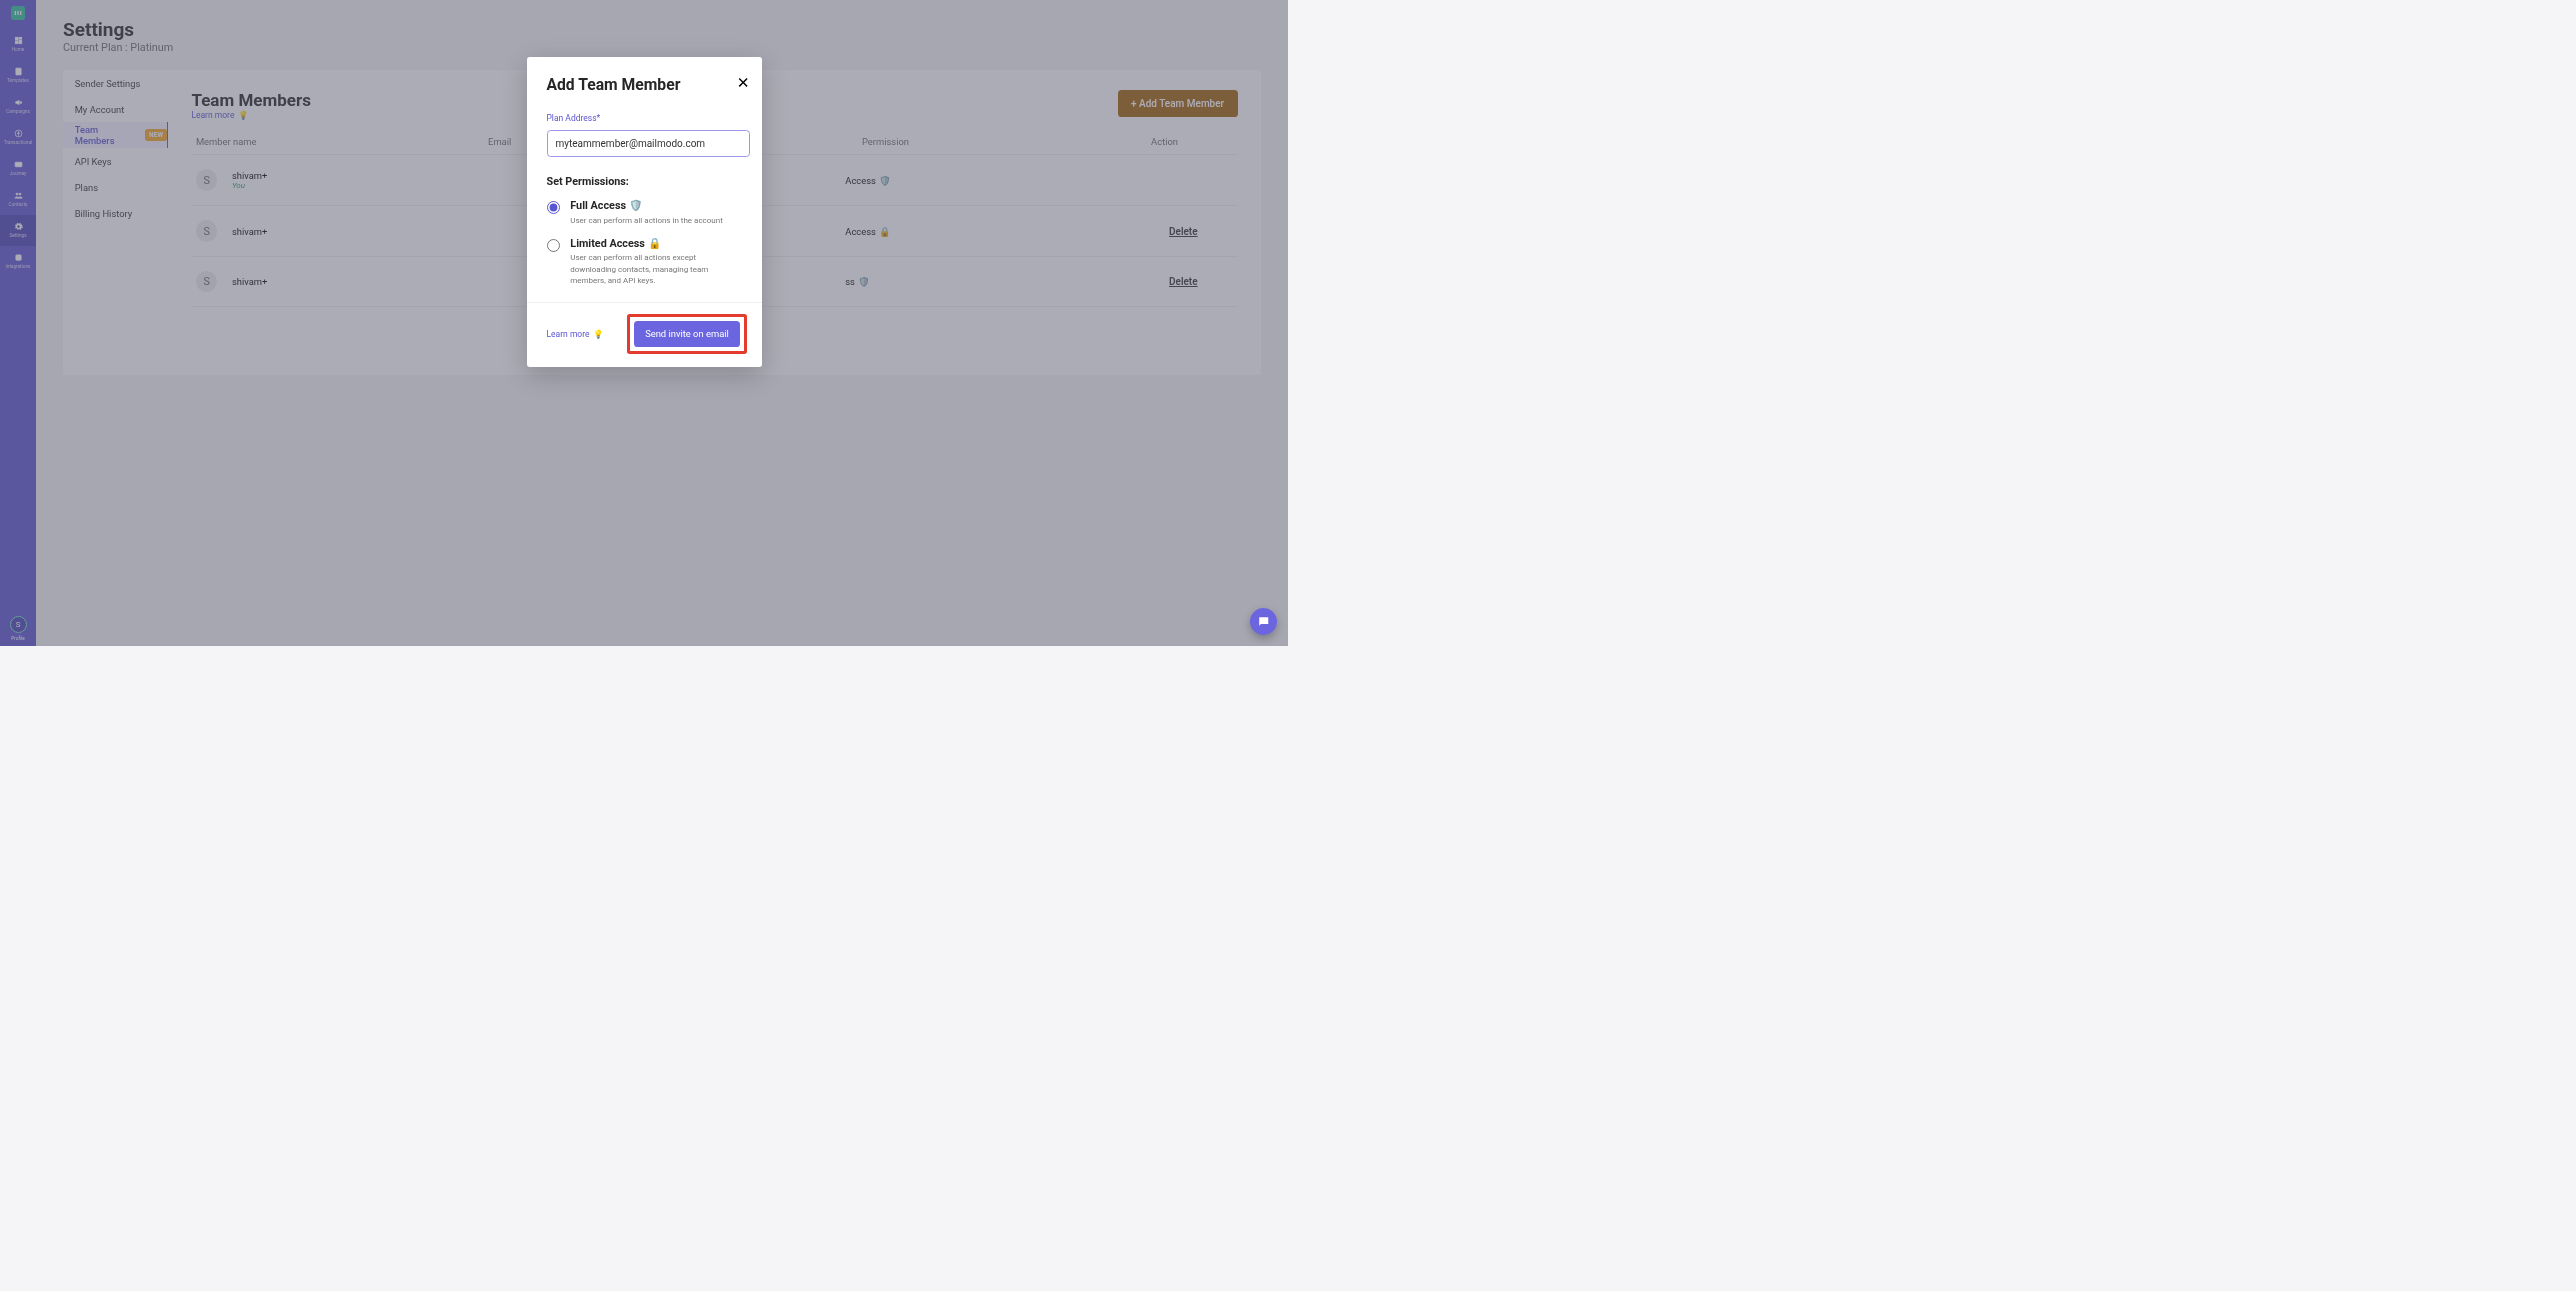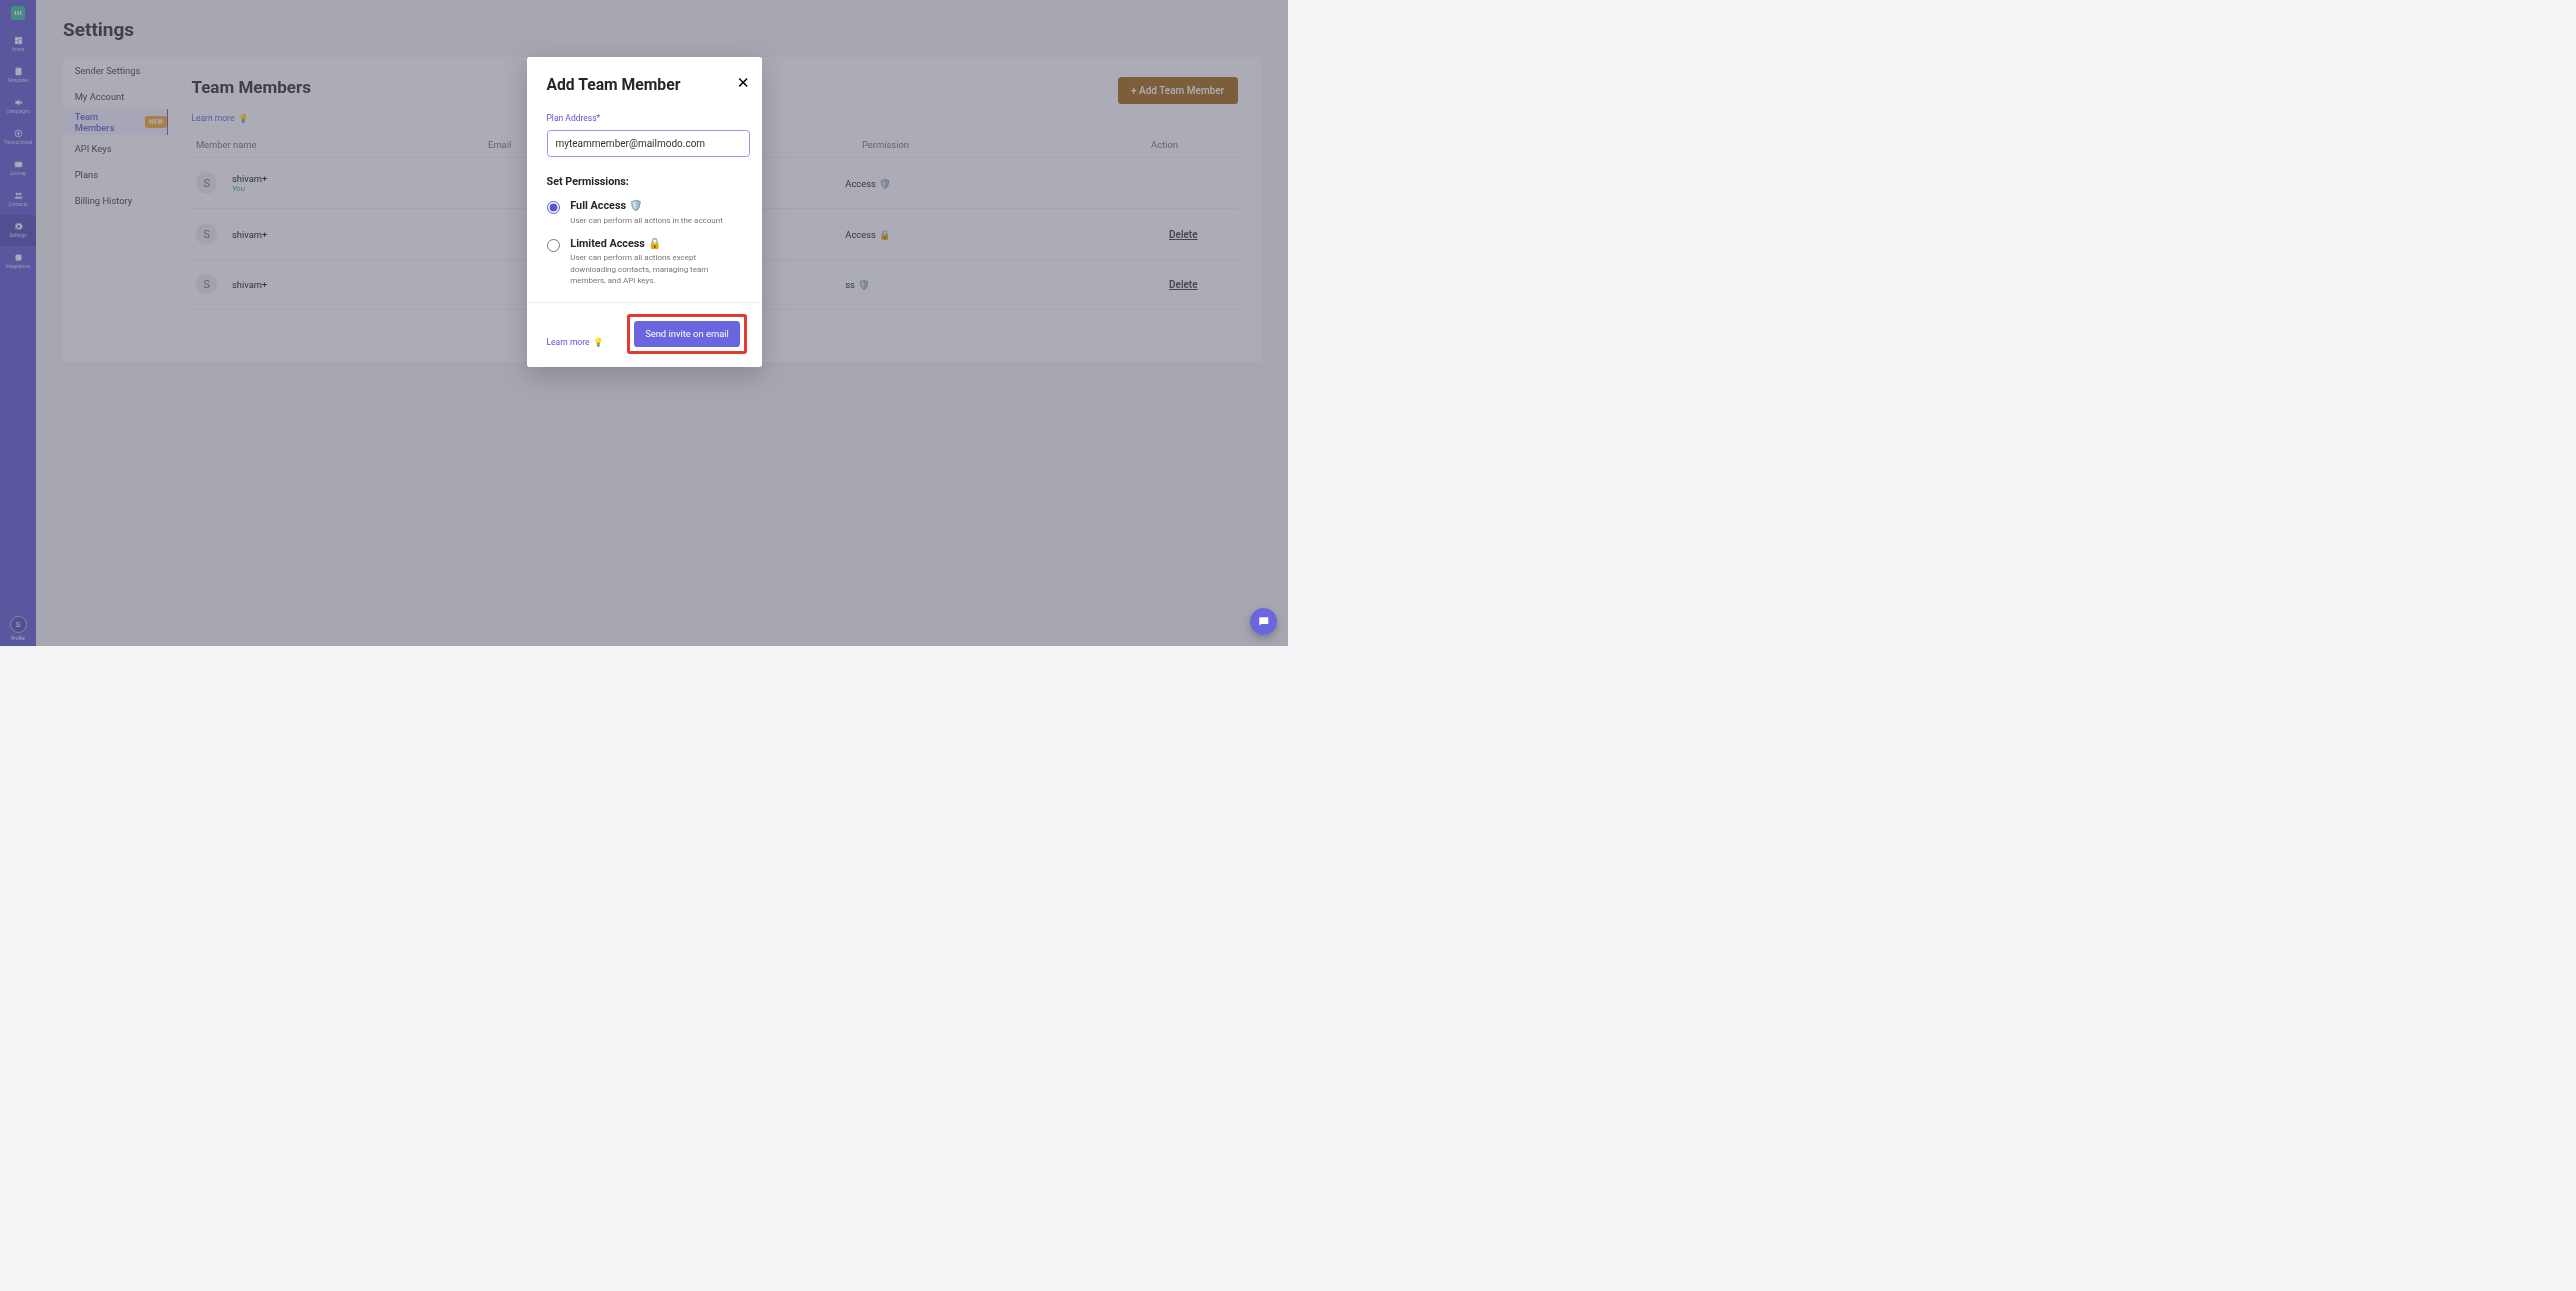--- a/index.html
+++ b/index.html
@@ -27,21 +27,21 @@
   
   .inner-nav{width:105px;flex:0 0 105px;background:#fff;border-top-left-radius:2.7px;border-bottom-left-radius:2.7px;}
   .inner-item{height:26px;display:flex;align-items:center;padding-left:11.7px;font-size:9.4px;color:#333;cursor:pointer;gap:5.4px;}
   .inner-item.selected{background:#f3f2fe;color:#5a55d0;border-right:1.8px solid #5a55d0;font-weight:500;}
   .tag-new{background:#f5a623;color:#fff;border-radius:2.7px;font-size:6.3px;font-weight:700;padding:1.8px 3.6px;letter-spacing:0.3px;}
 
   
   .main{flex:1;background:#fff;border-top-right-radius:2.7px;border-bottom-right-radius:2.7px;padding:20px 23.4px 23.4px 23.4px;min-height:305px;}
   .main-head{display:flex;align-items:flex-start;justify-content:space-between;}
   .main-head h2{font-size:17px;font-weight:700;color:#262626;}
-  .learn{color:#5a55d0;font-size:8.5px;display:flex;align-items:center;gap:3.6px;margin-top:16px;}
+  .learn{color:#5a55d0;font-size:8.5px;display:flex;align-items:center;gap:3.6px;margin-top:0;}
   .learn .bulb{color:#f5a623;}
   .add-btn{background:#a16207;color:#fff;border:none;border-radius:3.6px;padding:8px 13.5px;font-size:10px;font-weight:500;cursor:pointer;}
 
   .table{margin-top:16px;width:100%;}
   .table-header{display:flex;color:#6b6b6b;font-size:9.4px;padding:0 0 7.2px 0;}
   .col-name{flex:1.4;padding-left:4.5px;}
   .col-email{flex:1.6;}
   .col-perm{flex:1.1;margin-left:40px;}
   .col-action{flex:.7;text-align:center;}
   .trow{display:flex;align-items:center;border-top:0.9px solid #eee;height:51px;font-size:9.4px;}
@@ -171,20 +171,21 @@
     <div class="profile-area">
       <div class="profile-circle">
           <span>S</span>
         </div>
       <span>Profile</span>
     </div>
   </div>
 
   <div class="content">
     <div class="page-title">Settings</div>
+    <div class="page-sub">Current Plan : Platinum</div>
 
     <div class="panel">
       <div class="inner-nav">
         <div class="inner-item">
             <span>Sender Settings</span>
           </div>
         <div class="inner-item">
             <span>My Account</span>
           </div>
         <div class="inner-item selected">

